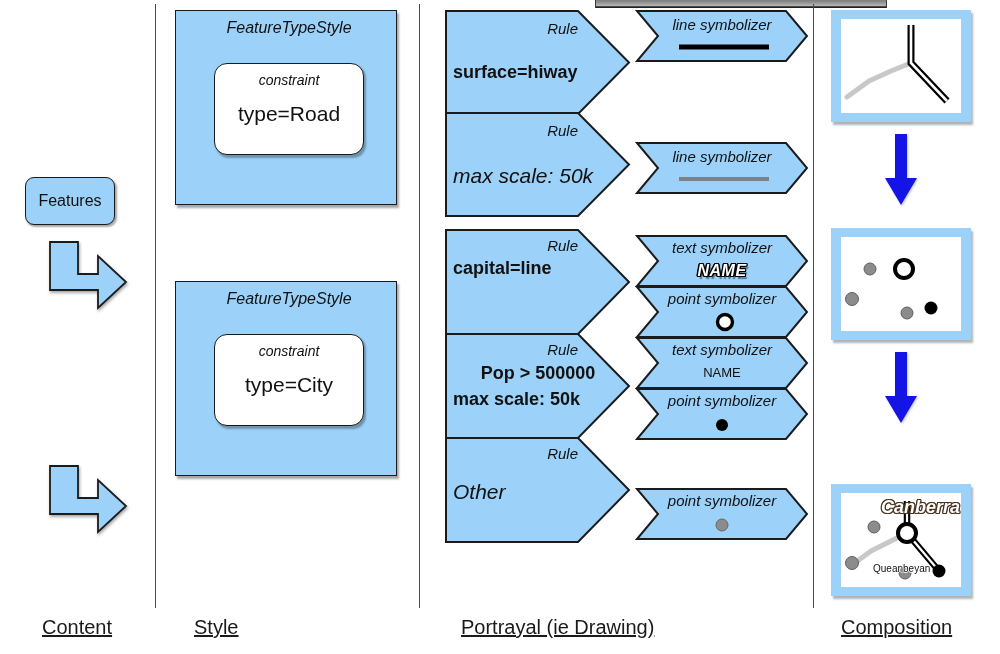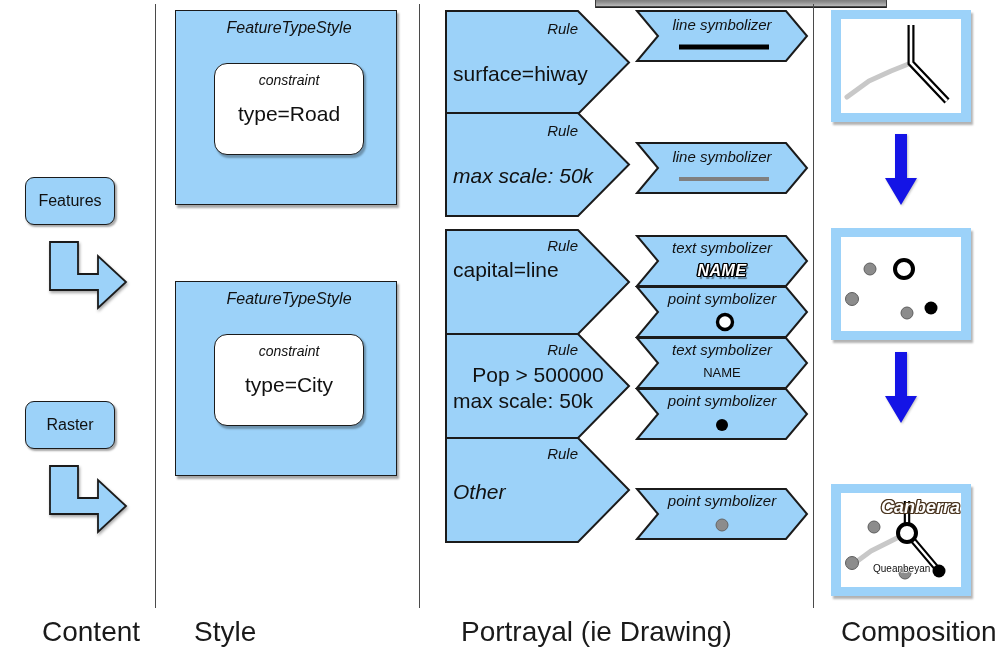--- a/index.html
+++ b/index.html
@@ -28,24 +28,25 @@
     border-radius: 3px 3px 0 0;
   }
 
   
   .divider {
     width: 0; border-left: 1.6px solid #4a4a4a;
   }
 
   
   .caption {
-    font-size: 28px;
+    font-size: 20px;
     color: #1a1a1a;
     white-space: nowrap;
     font-family: "Liberation Sans", sans-serif;
+    text-decoration: underline;
   }
 
   
   .content-box {
     width: 88px; height: 46px;
     background: #9CD2F9;
     border: 1.6px solid #1b1b1b;
     border-radius: 9px;
     box-shadow: 1.5px 2px 2px rgba(0,0,0,0.35);
     display: flex; align-items: center; justify-content: center;
@@ -91,21 +92,21 @@
   .chev-wrap svg { position: absolute; left: 0; top: 0; overflow: visible; }
   .chev-label {
     position: absolute; left: 0; right: 0;
     text-align: center;
     color: #111;
     pointer-events: none;
   }
   .rule-kind {
     font-style: italic; font-size: 15px; text-align: right;
   }
-  .rule-text-plain { font-size: 21px; }
+  .rule-text-plain { font-size: 18px; font-weight: bold; }
   .rule-text-ital { font-style: italic; font-size: 21px; }
   .symb-kind { font-style: italic; font-size: 15px; }
 
   .name-outline {
     font-style: italic; font-weight: bold; font-size: 16px;
     color: #ffffff;
     letter-spacing: 0.5px;
     text-shadow:
       -1.4px 0 0 #000, 1.4px 0 0 #000, 0 -1.4px 0 #000, 0 1.4px 0 #000,
       -1px -1px 0 #000, 1px -1px 0 #000, -1px 1px 0 #000, 1px 1px 0 #000,
@@ -167,23 +168,20 @@
   <div class="abs content-box" style="left:25px; top:177px;">
     <span>Features</span>
   </div>
 
   <div class="abs elbow-arrow" style="left:48px; top:240px;">
     <svg width="80" height="76" viewBox="0 0 80 76">
       <path d="M2,2 L30,2 L30,34 L50,34 L50,16 L78,42 L50,68 L50,50 L2,50 Z" fill="#9CD2F9" stroke="#1b1b1b" stroke-width="1.8" stroke-linejoin="miter"></path>
     </svg>
   </div>
 
-  <div class="abs content-box" style="left:25px; top:401px;">
-    <span>Raster</span>
-  </div>
 
   <div class="abs elbow-arrow" style="left:48px; top:464px;">
     <svg width="80" height="76" viewBox="0 0 80 76">
       <path d="M2,2 L30,2 L30,34 L50,34 L50,16 L78,42 L50,68 L50,50 L2,50 Z" fill="#9CD2F9" stroke="#1b1b1b" stroke-width="1.8" stroke-linejoin="miter"></path>
     </svg>
   </div>
 
   <div class="abs fts-box" style="left:175px; top:10px; height:195px;">
     <div class="fts-title">FeatureTypeStyle</div>
     <div class="constraint-box">

